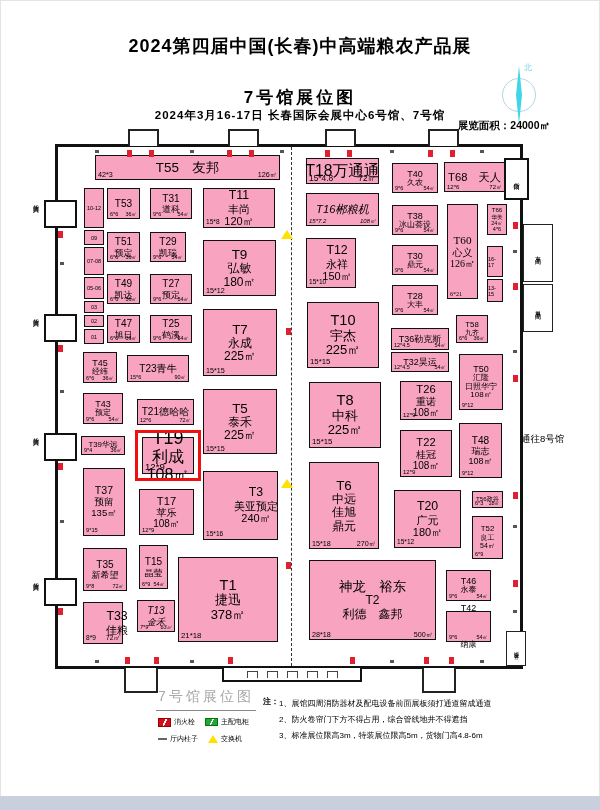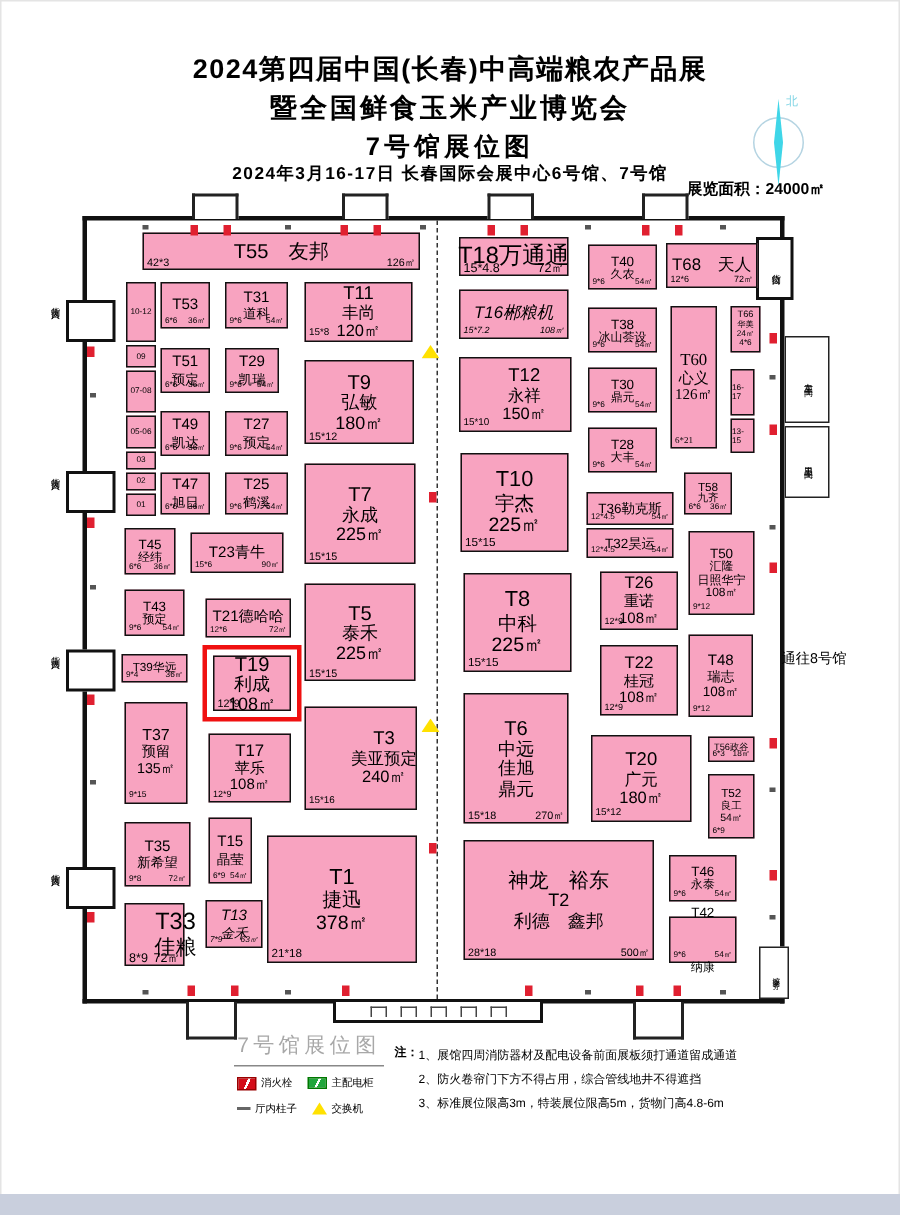--- a/index.html
+++ b/index.html
@@ -53,21 +53,20 @@
   .notesPrefix{position:absolute;left:263px;top:696px;font-size:8px;font-weight:bold;}
   #notes-list{position:absolute;left:279px;top:696px;width:300px;font-size:8px;line-height:16px;color:#000;}
   .footband{position:absolute;left:0;top:796px;width:600px;height:14px;background:#c9cfdd;}
 </style>
 </head>
 <body>
 
 <div class="page">
 
   <div class="t1">2024第四届中国(长春)中高端粮农产品展</div>
-  <div class="t2">暨全国鲜食玉米产业博览会</div>
   <div class="t3">7号馆展位图</div>
   <div class="t4">2024年3月16-17日  长春国际会展中心6号馆、7号馆</div>
   <div class="areaLabel">展览面积：24000㎡</div>
   <div class="compass">
     <span class="north">北</span>
     <div class="circ"></div>
     <div class="needle"></div>
   </div>
 
   <div class="wall" style="left:55px;top:144px;width:468px;height:3px;"></div>
@@ -211,21 +210,21 @@
         <div class="ln ln0">T5</div>
         <div class="ln ln1">泰禾</div>
         <div class="ln ln2">225㎡</div>
         <span class="bl">15*15</span>
       </div>
       <div class="booth" style="left: 81px; top: 436px; width: 44px; height: 19px; font-size: 7px;">
         <div class="ln ln0">T39华远</div>
         <span class="bl">9*4</span>
         <span class="br">36㎡</span>
       </div>
-      <div class="booth hl" style="left: 142px; top: 437px; width: 52px; height: 37px; font-size: 12px;">
+      <div class="booth hl" style="left: 142px; top: 437px; width: 52px; height: 37px; font-size: 16px;">
         <div class="ln ln0">T19</div>
         <div class="ln ln1">利成</div>
         <div class="ln ln2">108㎡</div>
         <span class="bl">12*9</span>
       </div>
       <div class="booth" style="left: 83px; top: 468px; width: 42px; height: 68px; font-size: 9.5px;">
         <div class="ln ln0">T37</div>
         <div class="ln ln1">预留</div>
         <div class="ln ln2">135㎡</div>
         <span class="bl">9*15</span>
@@ -253,21 +252,21 @@
         <div class="ln ln1">晶莹</div>
         <span class="bl">6*9</span>
         <span class="br">54㎡</span>
       </div>
       <div class="booth" style="left: 178px; top: 557px; width: 100px; height: 85px; font-size: 13px;">
         <div class="ln ln0">T1</div>
         <div class="ln ln1">捷迅</div>
         <div class="ln ln2">378㎡</div>
         <span class="bl">21*18</span>
       </div>
-      <div class="booth" style="left: 83px; top: 602px; width: 40px; height: 42px; font-size: 14px; padding-left: 28px;">
+      <div class="booth" style="left: 83px; top: 602px; width: 40px; height: 42px; font-size: 11px; padding-left: 28px;">
         <div class="ln ln0">T33</div>
         <div class="ln ln1">佳粮</div>
         <span class="bl">8*9</span>
         <span class="br">72㎡</span>
       </div>
       <div class="booth" style="left: 137px; top: 600px; width: 38px; height: 32px; font-size: 9px; font-style: italic;">
         <div class="ln ln0">T13</div>
         <div class="ln ln1">金禾</div>
         <span class="bl">7*9</span>
         <span class="br">63㎡</span>
@@ -275,21 +274,21 @@
       <div class="booth" style="left: 306px; top: 158px; width: 73px; height: 26px; font-size: 14px;">
         <div class="ln ln0">T18万通通</div>
         <span class="bl">15*4.8</span>
         <span class="br">72㎡</span>
       </div>
       <div class="booth" style="left: 306px; top: 193px; width: 73px; height: 33px; font-size: 10px; font-style: italic;">
         <div class="ln ln0">T16郴粮机</div>
         <span class="bl">15*7.2</span>
         <span class="br">108㎡</span>
       </div>
-      <div class="booth" style="left: 306px; top: 238px; width: 75px; height: 50px; font-size: 11px; padding-left: 12px;">
+      <div class="booth" style="left: 306px; top: 238px; width: 50px; height: 50px; font-size: 11px; padding-left: 12px;">
         <div class="ln ln0">T12</div>
         <div class="ln ln1">永祥</div>
         <div class="ln ln2">150㎡</div>
         <span class="bl">15*10</span>
       </div>
       <div class="booth" style="left: 307px; top: 302px; width: 72px; height: 66px; font-size: 13px;">
         <div class="ln ln0">T10</div>
         <div class="ln ln1">宇杰</div>
         <div class="ln ln2">225㎡</div>
         <span class="bl">15*15</span>

